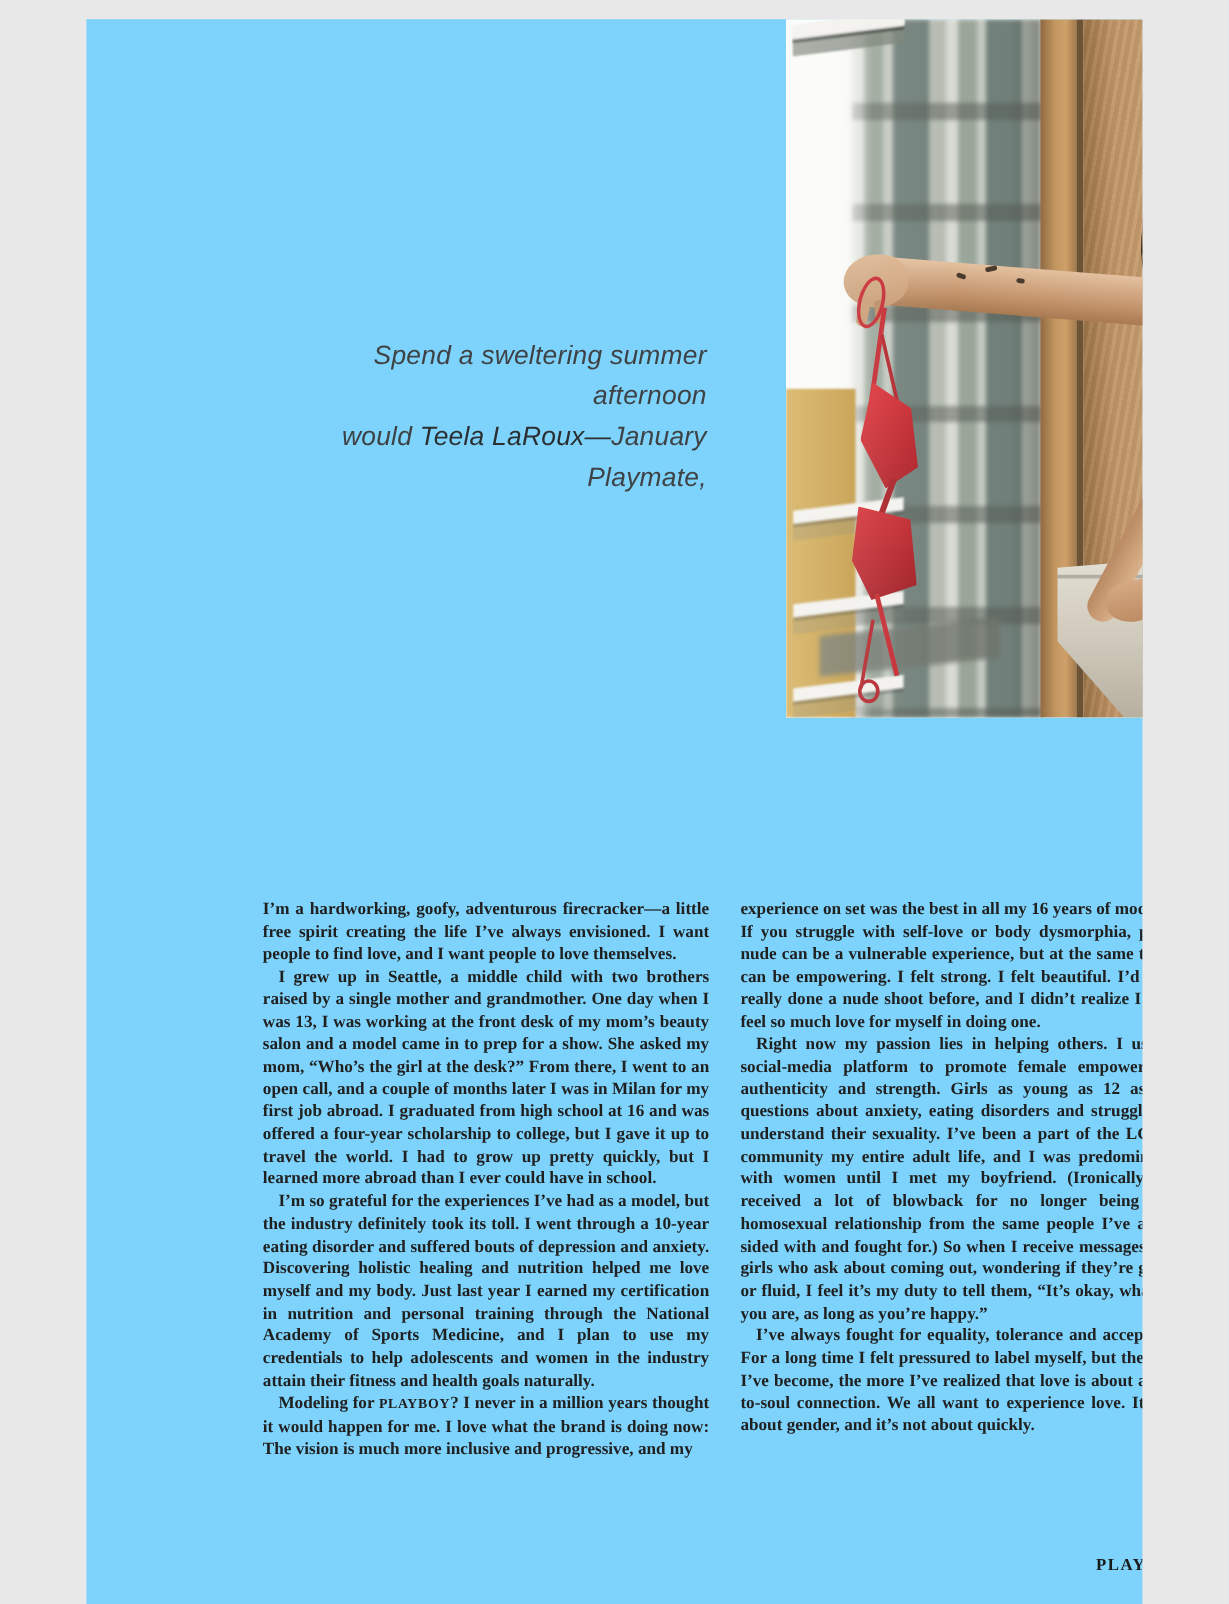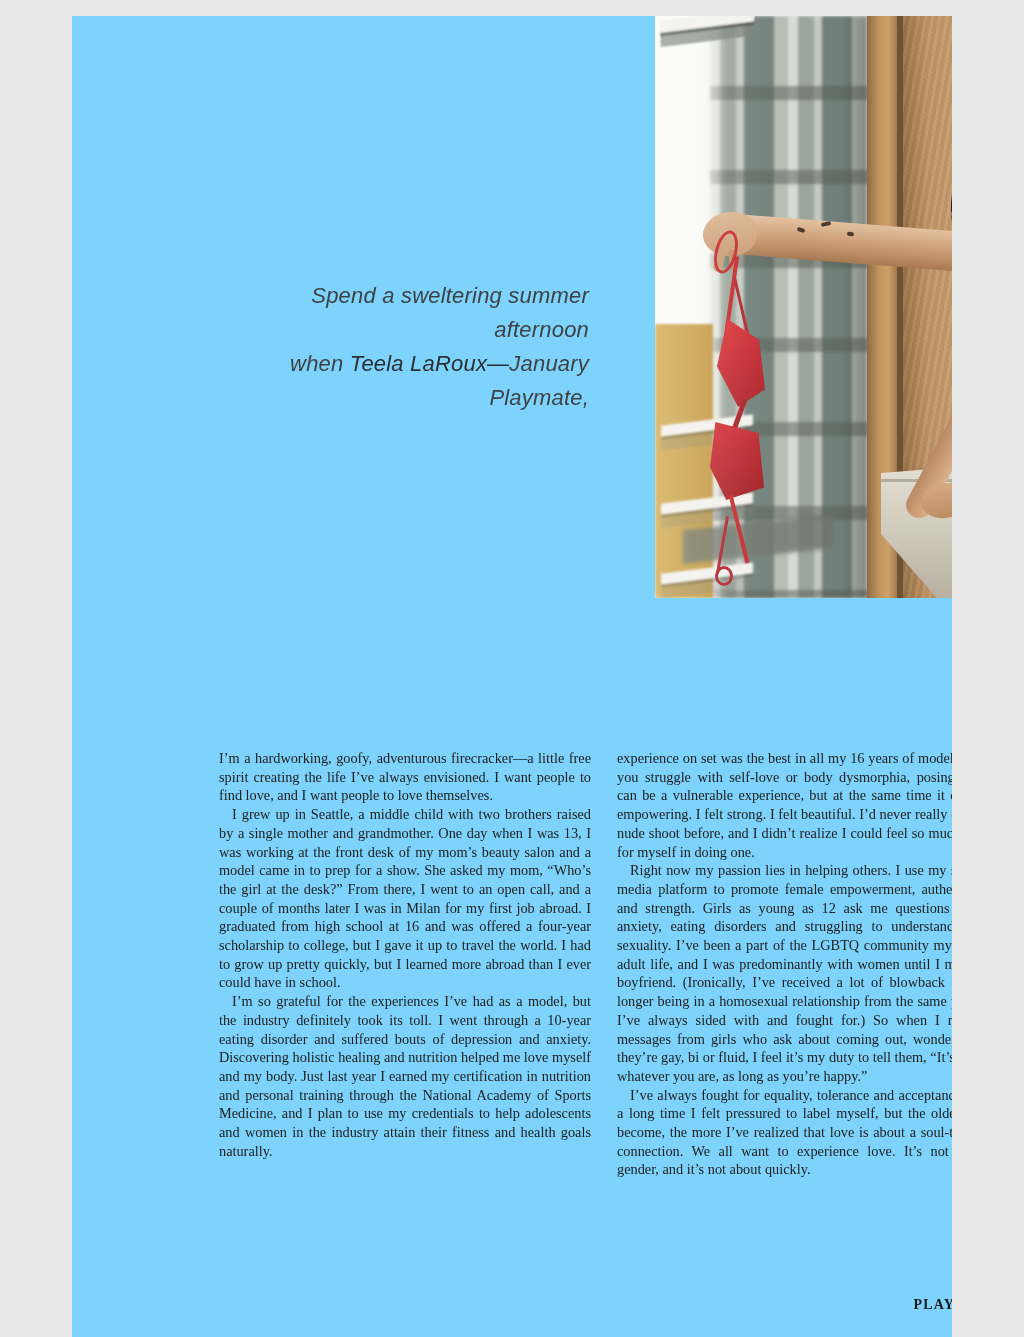--- a/index.html
+++ b/index.html
@@ -86,21 +86,21 @@
     background:linear-gradient(90deg,rgba(255,255,255,.2),rgba(255,255,255,0) 32%);}
 
   
   .intro{position:absolute;left:147px;top:263px;width:370px;text-align:right;
     font-family:"Liberation Sans",sans-serif;font-style:italic;font-size:22px;line-height:34px;
     color:#3f4245;letter-spacing:.2px;}
   .intro .name{font-weight:400;color:#2c2f32;}
 
   .article{position:absolute;left:147px;top:733px;width:770px;display:flex;gap:26px;}
   .col{width:372px;font-size:14.3px;line-height:18.7px;text-align:justify;hyphens:auto;color:#202020;}
-  .col p{margin:0;text-indent:13px;}
+  .col p{margin:0;text-indent:13px;font-weight:bold;}
   .col p.first{text-indent:0;}
   .brand-caps{font-size:11.5px;letter-spacing:.6px;}
 
   .folio{position:absolute;left:147px;top:1281px;width:770px;text-align:right;
     font-family:"Liberation Serif",serif;font-weight:700;font-size:14px;letter-spacing:1.2px;color:#191919;}
 </style>
 </head>
 <body>
 
 <div class="page">
@@ -155,28 +155,29 @@
     <div class="brow"></div>
     <div class="eye"></div>
     <div class="nose"></div>
     <div class="lips"></div>
     <div class="ear"></div>
     <div class="ph-wash"></div>
   </figure>
 
   <div class="intro">
     <div>Spend a sweltering summer afternoon</div>
-    <div><span>when </span><span class="name">Teela LaRoux—</span><span>January Playmate,</span></div>
+    <div><span>would </span><span class="name">Teela LaRoux—</span><span>January Playmate,</span></div>
   </div>
 
   <div class="article">
     <div class="col">
       <p class="first">I’m a hardworking, goofy, adventurous firecracker—a little free spirit creating the life I’ve always envisioned. I want people to find love, and I want people to love themselves.</p>
       <p>I grew up in Seattle, a middle child with two brothers raised by a single mother and grandmother. One day when I was 13, I was working at the front desk of my mom’s beauty salon and a model came in to prep for a show. She asked my mom, “Who’s the girl at the desk?” From there, I went to an open call, and a couple of months later I was in Milan for my first job abroad. I graduated from high school at 16 and was offered a four-year scholarship to college, but I gave it up to travel the world. I had to grow up pretty quickly, but I learned more abroad than I ever could have in school.</p>
       <p>I’m so grateful for the experiences I’ve had as a model, but the industry definitely took its toll. I went through a 10-year eating disorder and suffered bouts of depression and anxiety. Discovering holistic healing and nutrition helped me love myself and my body. Just last year I earned my certification in nutrition and personal training through the National Academy of Sports Medicine, and I plan to use my credentials to help adolescents and women in the industry attain their fitness and health goals naturally.</p>
+      <p><span>Modeling for </span><span class="brand-caps">PLAYBOY</span><span>? I never in a million years thought it would happen for me. I love what the brand is doing now: The vision is much more inclusive and progressive, and my</span></p>
     </div>
     <div class="col">
       <p class="first">experience on set was the best in all my 16 years of modeling. If you struggle with self-love or body dysmorphia, posing nude can be a vulnerable experience, but at the same time it can be empowering. I felt strong. I felt beautiful. I’d never really done a nude shoot before, and I didn’t realize I could feel so much love for myself in doing one.</p>
       <p>Right now my passion lies in helping others. I use my social-media platform to promote female empowerment, authenticity and strength. Girls as young as 12 ask me questions about anxiety, eating disorders and struggling to understand their sexuality. I’ve been a part of the LGBTQ community my entire adult life, and I was predominantly with women until I met my boyfriend. (Ironically, I’ve received a lot of blowback for no longer being in a homosexual relationship from the same people I’ve always sided with and fought for.) So when I receive messages from girls who ask about coming out, wondering if they’re gay, bi or fluid, I feel it’s my duty to tell them, “It’s okay, whatever you are, as long as you’re happy.”</p>
       <p>I’ve always fought for equality, tolerance and acceptance. For a long time I felt pressured to label myself, but the older I’ve become, the more I’ve realized that love is about a soul-to-soul connection. We all want to experience love. It’s not about gender, and it’s not about quickly.</p>
     </div>
   </div>
 
   <div class="folio">PLAYBOY</div>
 

